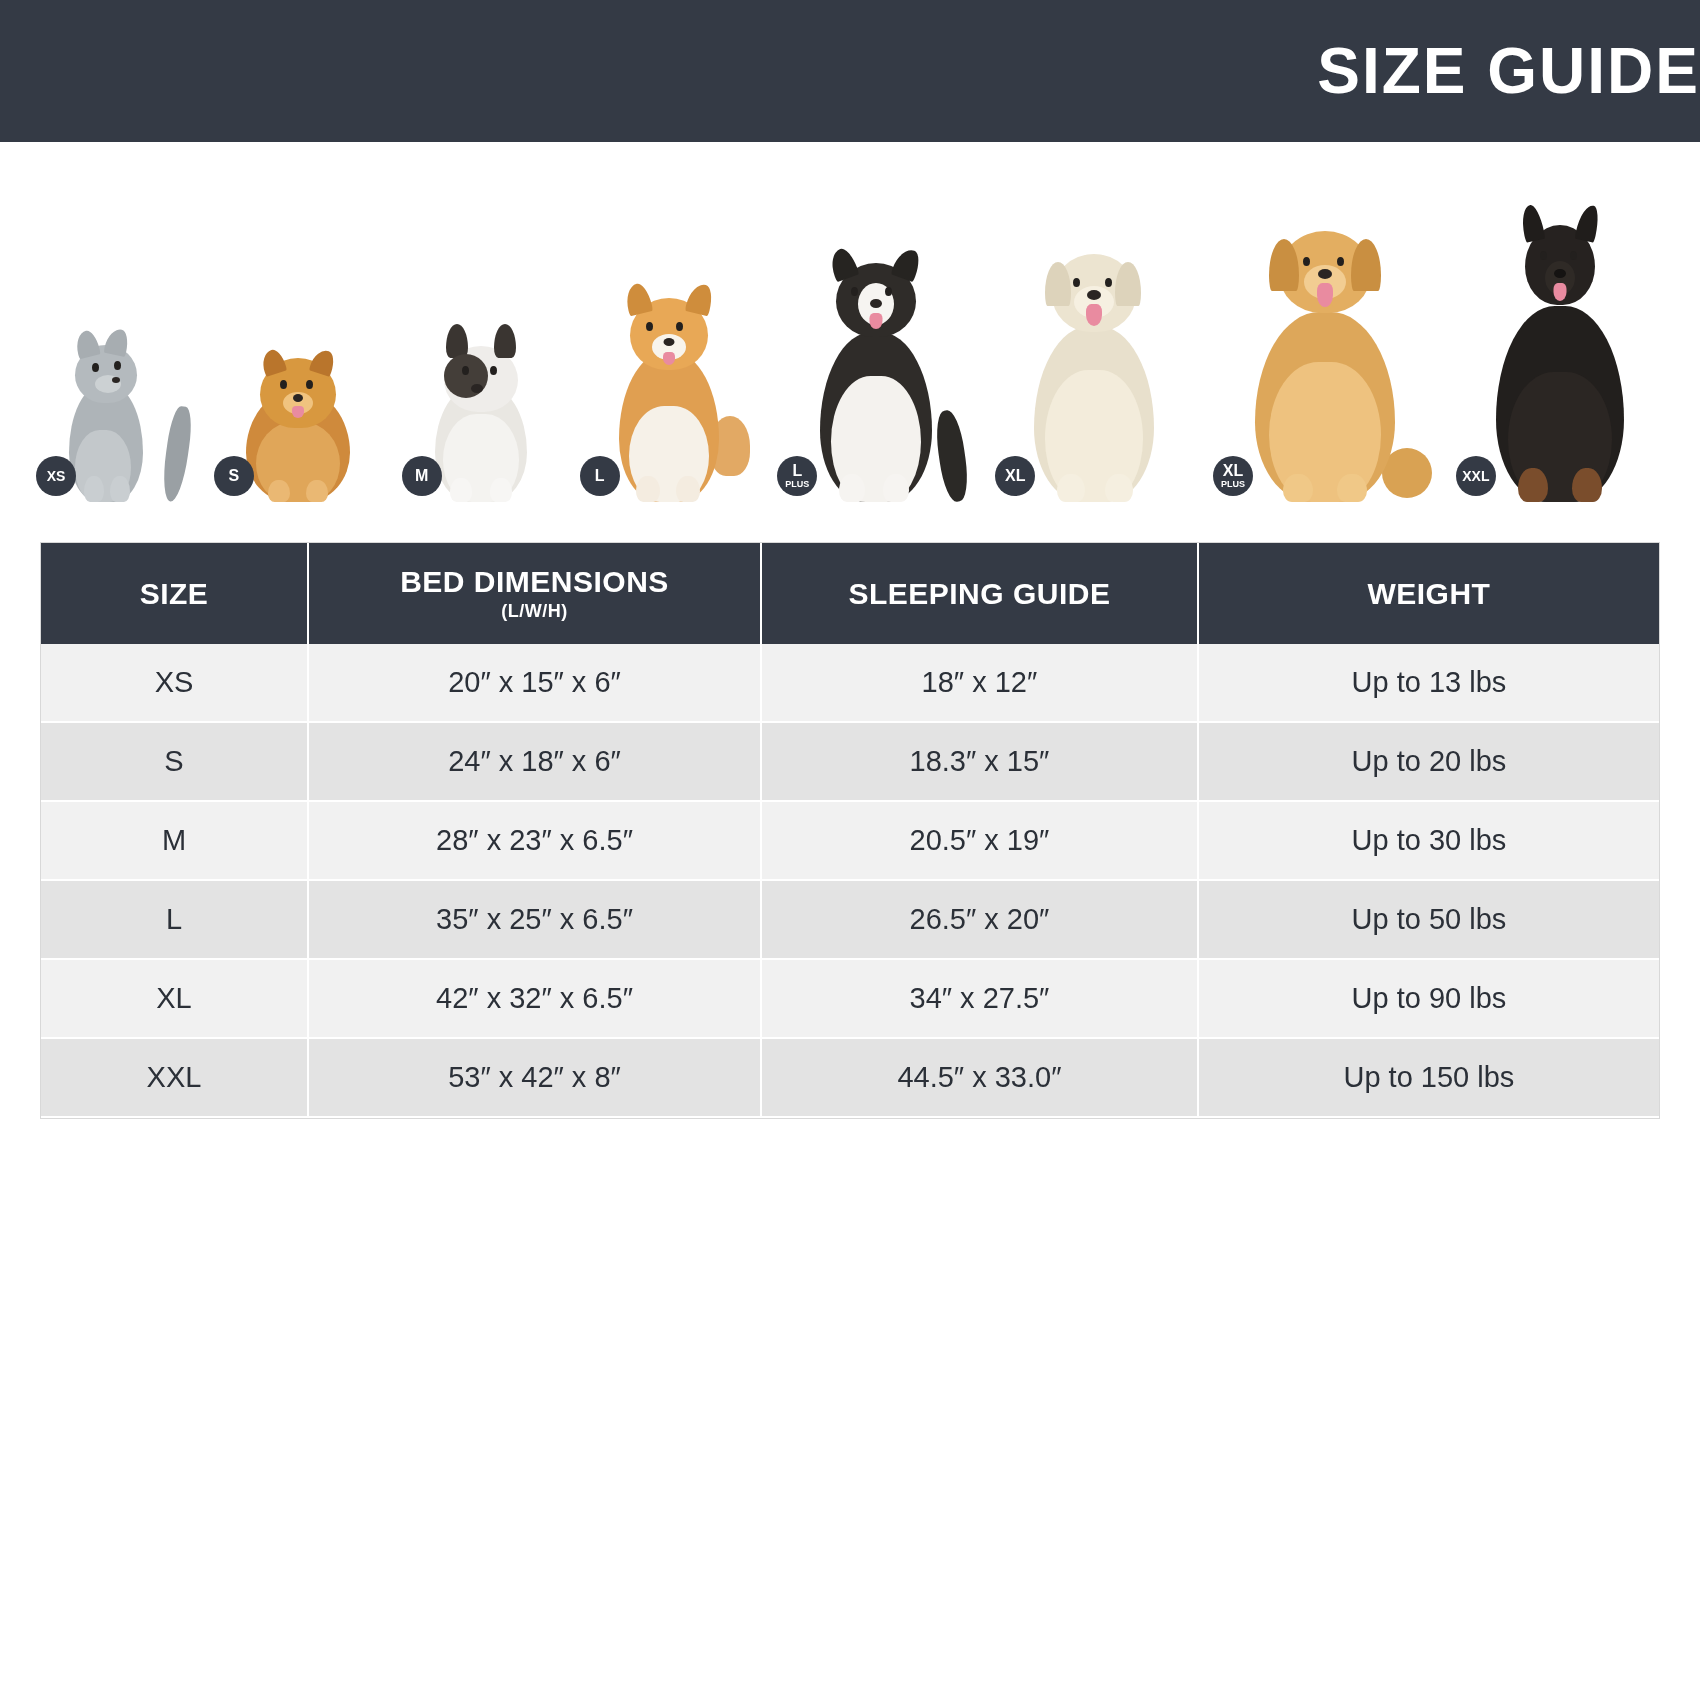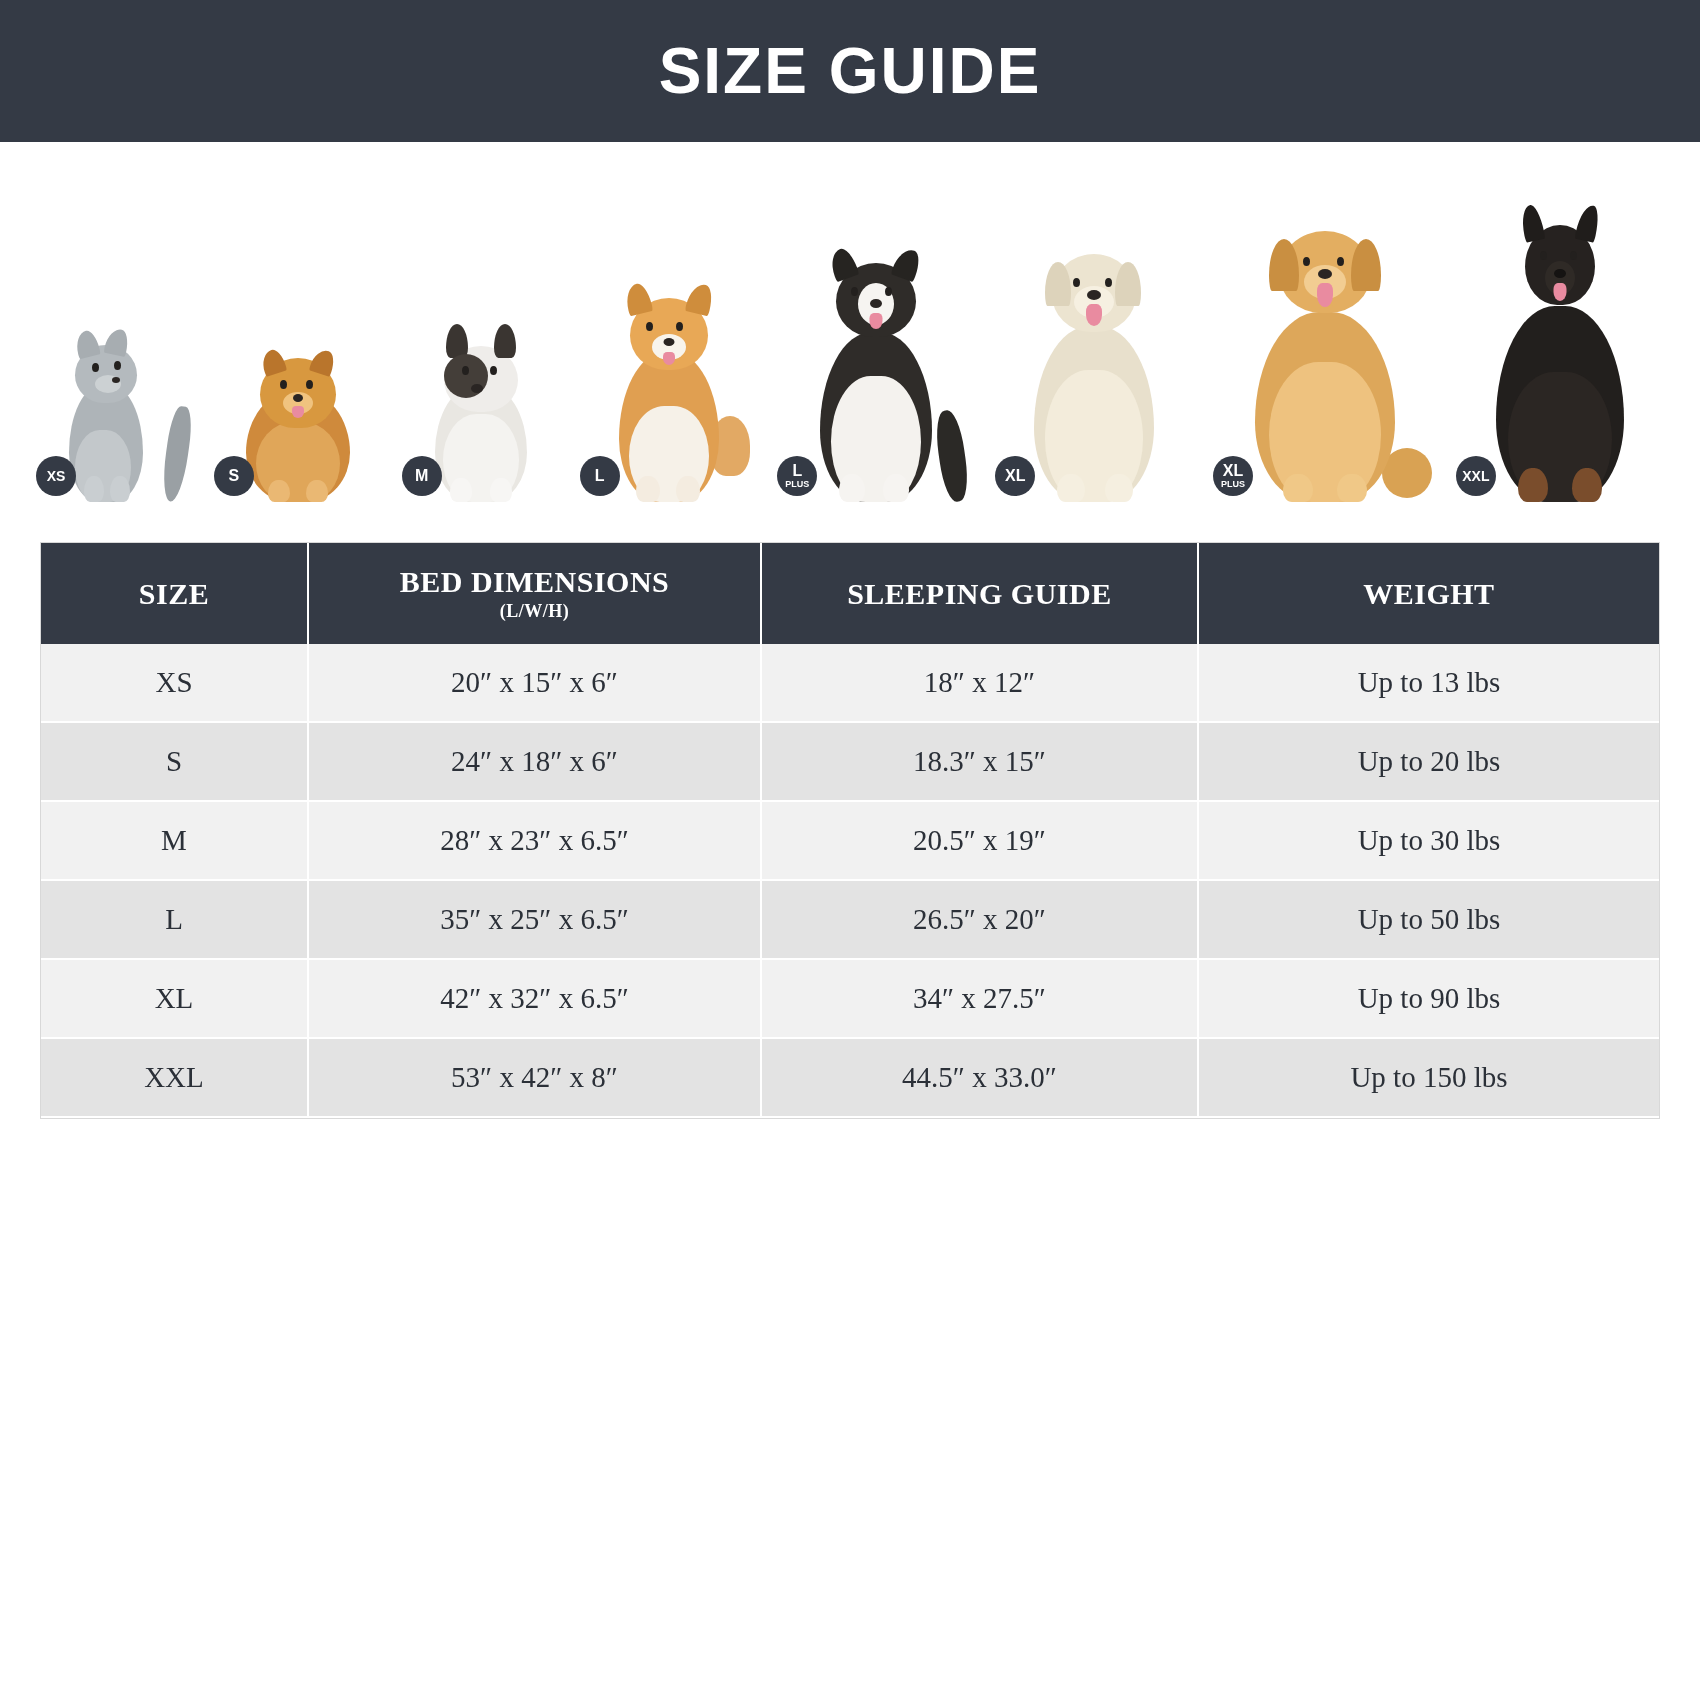--- a/index.html
+++ b/index.html
@@ -21,21 +21,21 @@
     display: flex;
     flex-direction: column;
   }
 
   
   .header-bar {
     background: #343a45;
     height: 142px;
     display: flex;
     align-items: center;
-    justify-content: center;
+    justify-content: flex-end;
   }
   .header-title {
     color: #ffffff;
     font-size: 64px;
     font-weight: bold;
     letter-spacing: 2px;
   }
 
   
   .subtitle-wrap {
@@ -168,21 +168,20 @@
 
   
   .table-wrap {
     margin: 40px 40px 0 40px;
     border: 1px solid #d8d8d8;
   }
   table {
     width: 100%;
     border-collapse: collapse;
     table-layout: fixed;
-    font-family: Liberation Serif, serif;
   }
   thead th {
     background: #343a45;
     color: #ffffff;
     font-size: 30px;
     font-weight: bold;
     padding: 22px 6px;
     text-align: center;
     letter-spacing: 0.5px;
     border-right: 2px solid #ffffff;

